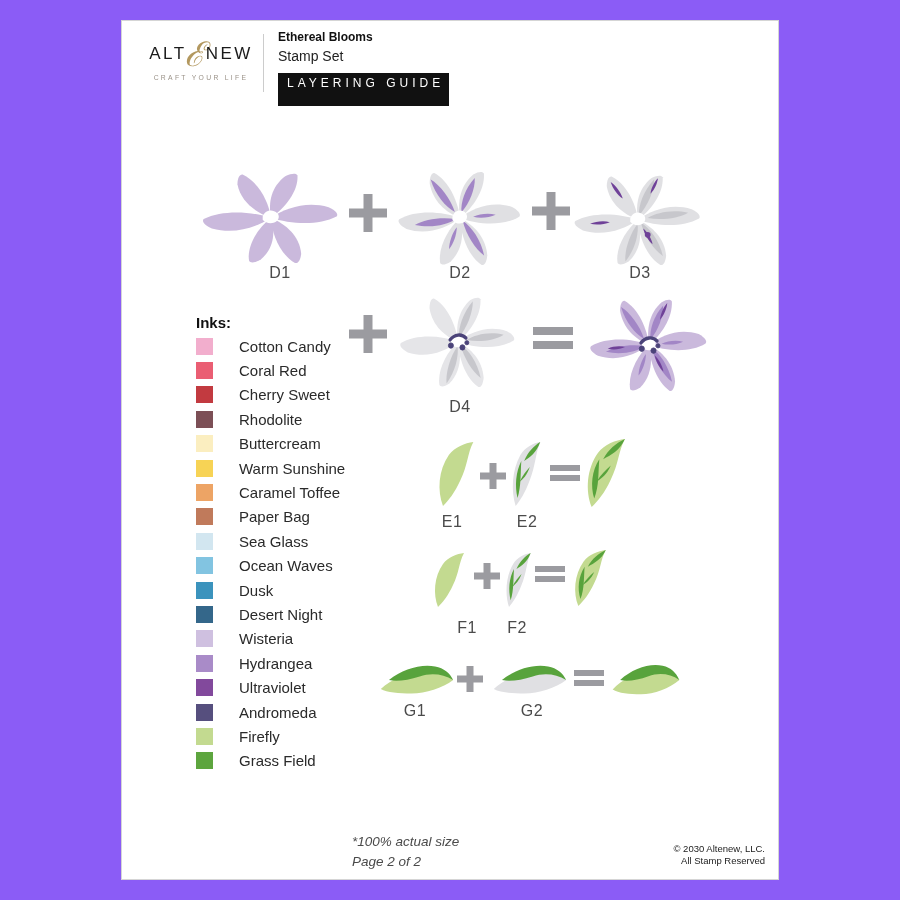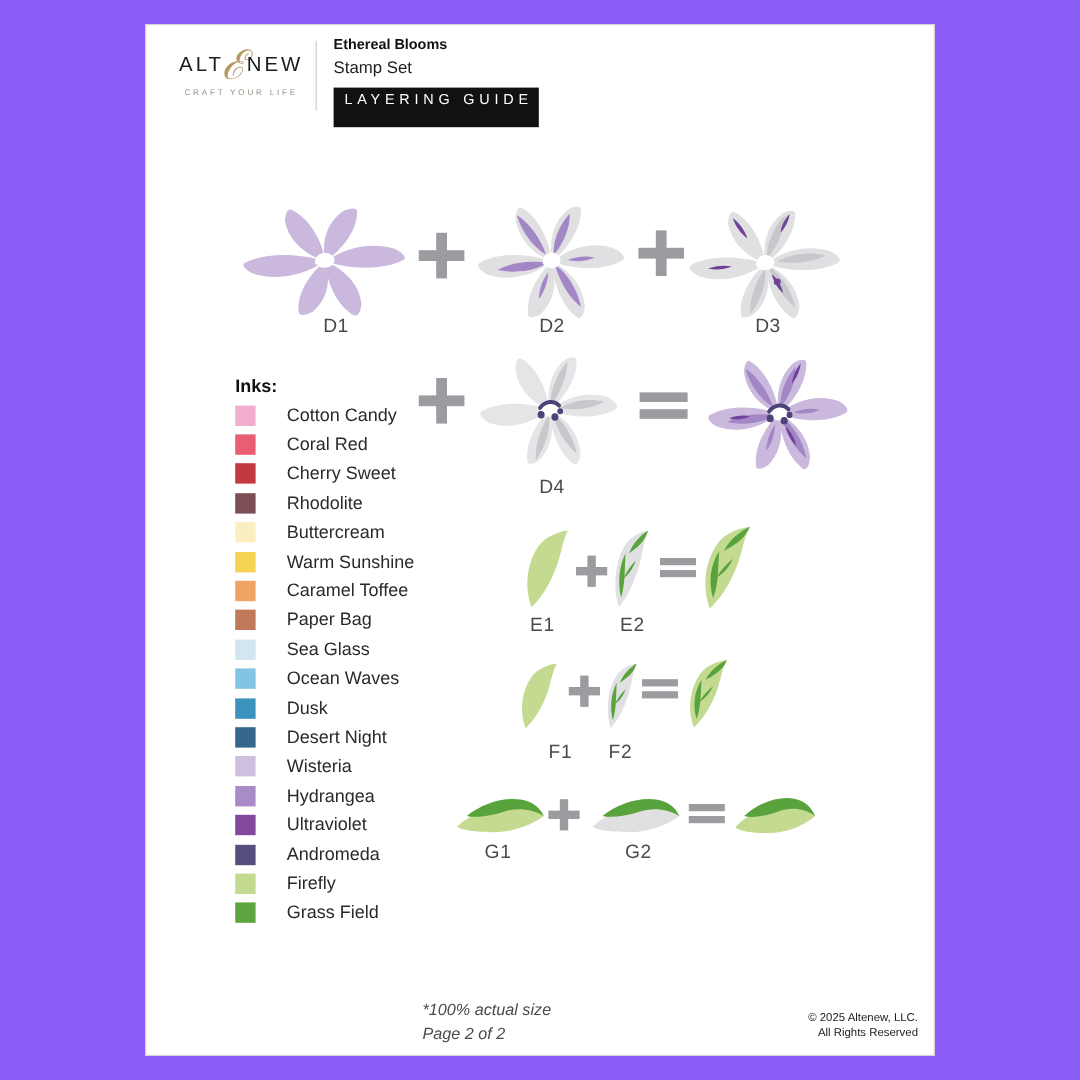--- a/index.html
+++ b/index.html
@@ -368,18 +368,18 @@
       <use href="#leafGtop" class="lf-acc"></use>
     </svg>
     <span class="dlabel" style="left:293px;top:681px">G1</span>
     <span class="dlabel" style="left:410px;top:681px">G2</span>
 
     <div class="footer-note">
       <div>*100% actual size</div>
       <div>Page 2 of 2</div>
     </div>
     <div class="copyright">
-      <div>© 2025 Altenew, LLC.</div>
-      <div>All Rights Reserved</div>
+      <div>© 2030 Altenew, LLC.</div>
+      <div>All Stamp Reserved</div>
     </div>
 
   </div>
 </div>
 
 </body></html>

